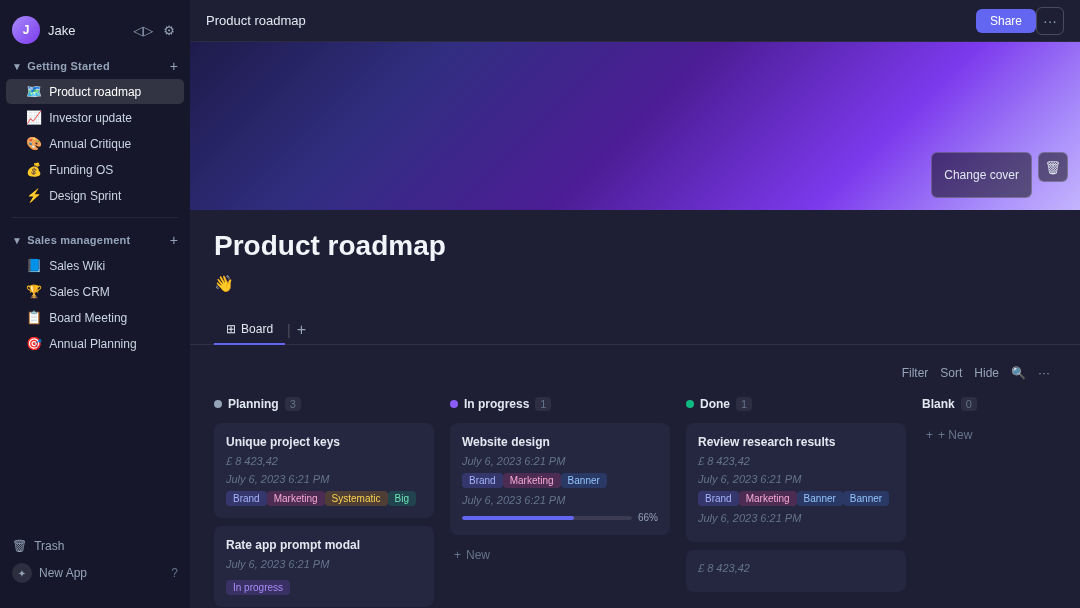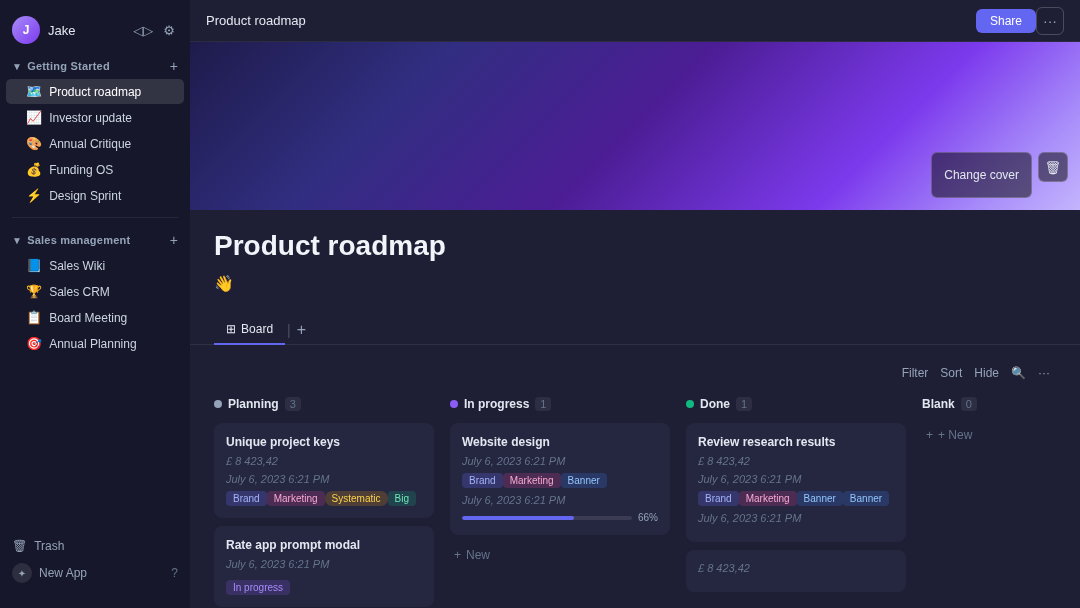--- a/index.html
+++ b/index.html
@@ -386,21 +386,21 @@
     }
 
     .tag {
       font-size: 10px;
       padding: 2px 7px;
       border-radius: 4px;
       font-weight: 500;
     }
     .tag-brand { background: rgba(99,102,241,0.25); color: #a5b4fc; }
     .tag-marketing { background: rgba(236,72,153,0.2); color: #f9a8d4; }
-    .tag-systematic { background: rgba(245,158,11,0.2); color: #fcd34d; border-radius: 7px; }
+    .tag-systematic { background: rgba(245,158,11,0.2); color: #fcd34d; }
     .tag-big { background: rgba(16,185,129,0.2); color: #6ee7b7; }
     .tag-banner { background: rgba(59,130,246,0.2); color: #93c5fd; }
 
     
     .progress-bar-wrap {
       display: flex;
       align-items: center;
       gap: 6px;
       margin-top: 6px;
     }

